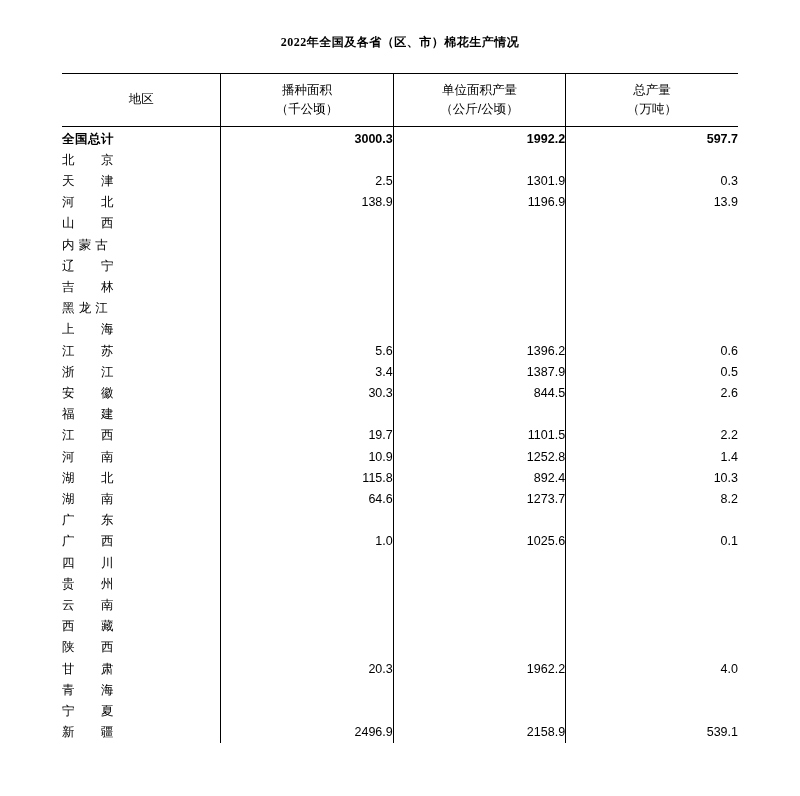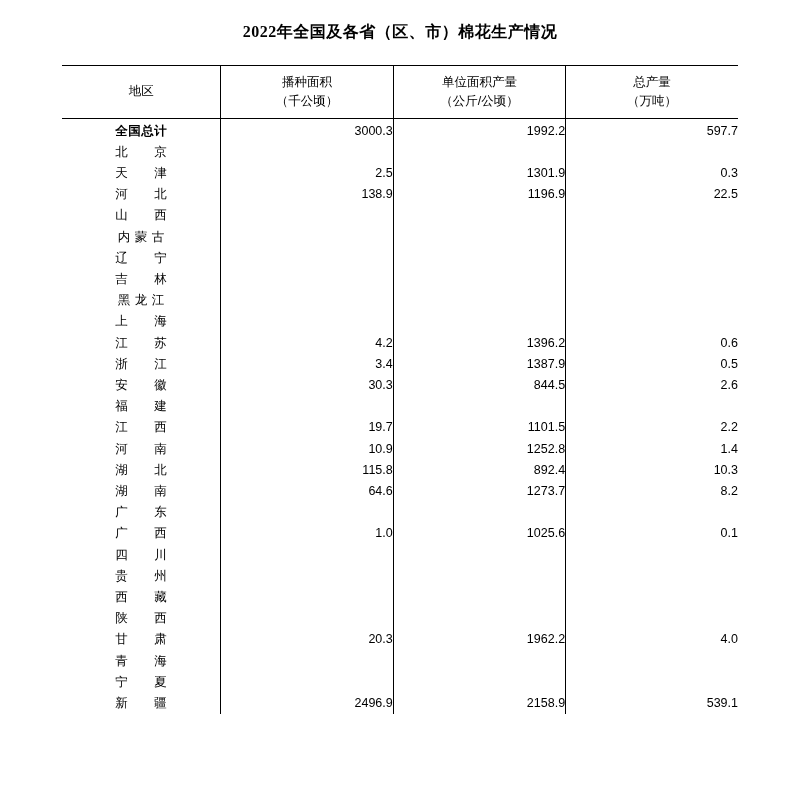--- a/index.html
+++ b/index.html
@@ -15,26 +15,27 @@
     -webkit-font-smoothing: antialiased;
   }
   .page {
     position: relative;
     width: 800px;
     height: 796px;
     box-sizing: border-box;
   }
   .title {
     text-align: center;
-    font-size: 16px;
+    font-size: 12px;
     font-weight: bold;
     letter-spacing: 0.5px;
     padding-top: 22px;
     padding-bottom: 10px;
     font-family: "Liberation Serif", "DejaVu Serif", serif;
+    margin-top: 12px;
   }
   .table-wrap {
     margin: 12px 62px 0 62px;
   }
   table.main {
     width: 676px;
     border-collapse: collapse;
     font-size: 12.5px;
     font-family: "Liberation Sans", sans-serif;
   }
@@ -56,31 +57,31 @@
 
   table.main tbody td {
     padding: 0;
     height: 21.2px;
     line-height: 21.2px;
     font-size: 12.5px;
     vertical-align: middle;
   }
   td.region {
     width: 158px;
-    text-align: center;
     letter-spacing: 0.5px;
+    font-family: Liberation Serif, serif;
   }
   td.num {
     width: 172px;
     text-align: right;
     padding-right: 22px;
     box-sizing: border-box;
     font-variant-numeric: tabular-nums;
   }
-  tr.total td { font-weight: normal; }
+  tr.total td { font-weight: bold; }
   tr.total td.region { font-weight: bold; letter-spacing: 0.5px; }
   tbody tr:first-child td { padding-top: 2px; }
 </style>
 </head>
 <body>
 
 <div class="page">
 
   <div class="title">2022年全国及各省（区、市）棉花生产情况</div>
 
@@ -121,21 +122,21 @@
           <tr>
             <td class="region">天　　津</td>
             <td class="num colsep">2.5</td>
             <td class="num colsep">1301.9</td>
             <td class="num colsep">0.3</td>
           </tr>
           <tr>
             <td class="region">河　　北</td>
             <td class="num colsep">138.9</td>
             <td class="num colsep">1196.9</td>
-            <td class="num colsep">22.5</td>
+            <td class="num colsep">13.9</td>
           </tr>
           <tr>
             <td class="region">山　　西</td>
             <td class="num colsep"></td>
             <td class="num colsep"></td>
             <td class="num colsep"></td>
           </tr>
           <tr>
             <td class="region">内 蒙 古</td>
             <td class="num colsep"></td>
@@ -161,21 +162,21 @@
             <td class="num colsep"></td>
           </tr>
           <tr>
             <td class="region">上　　海</td>
             <td class="num colsep"></td>
             <td class="num colsep"></td>
             <td class="num colsep"></td>
           </tr>
           <tr>
             <td class="region">江　　苏</td>
-            <td class="num colsep">4.2</td>
+            <td class="num colsep">5.6</td>
             <td class="num colsep">1396.2</td>
             <td class="num colsep">0.6</td>
           </tr>
           <tr>
             <td class="region">浙　　江</td>
             <td class="num colsep">3.4</td>
             <td class="num colsep">1387.9</td>
             <td class="num colsep">0.5</td>
           </tr>
           <tr>
@@ -232,20 +233,26 @@
             <td class="num colsep"></td>
             <td class="num colsep"></td>
           </tr>
           <tr>
             <td class="region">贵　　州</td>
             <td class="num colsep"></td>
             <td class="num colsep"></td>
             <td class="num colsep"></td>
           </tr>
           <tr>
+            <td class="region">云　　南</td>
+            <td class="num colsep"></td>
+            <td class="num colsep"></td>
+            <td class="num colsep"></td>
+          </tr>
+          <tr>
             <td class="region">西　　藏</td>
             <td class="num colsep"></td>
             <td class="num colsep"></td>
             <td class="num colsep"></td>
           </tr>
           <tr>
             <td class="region">陕　　西</td>
             <td class="num colsep"></td>
             <td class="num colsep"></td>
             <td class="num colsep"></td>

